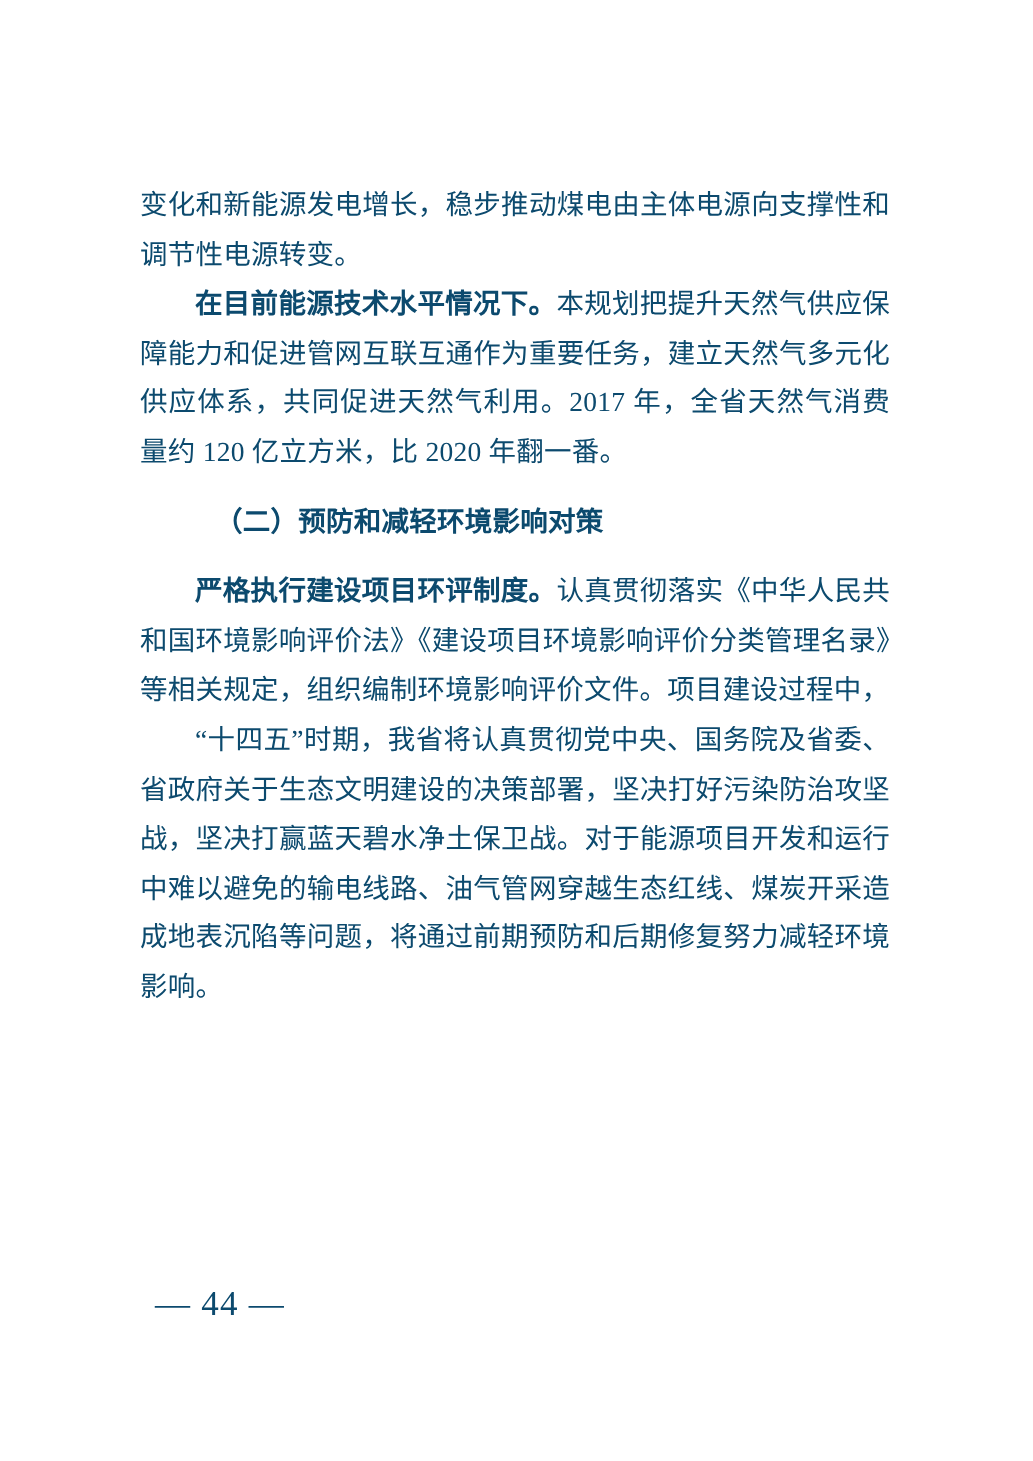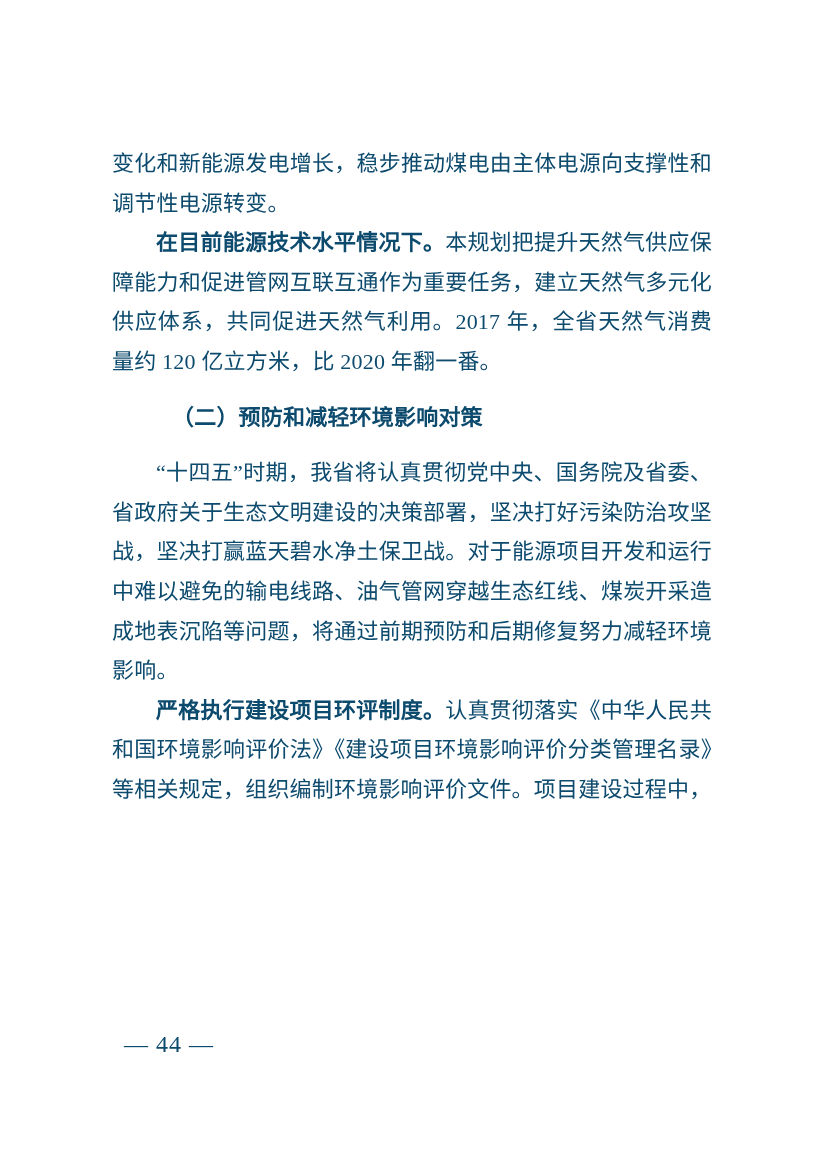--- a/index.html
+++ b/index.html
@@ -43,39 +43,39 @@
     font-size: 22px;
     line-height: 39.6px;
     font-weight: 700;
     text-indent: 44px;
     letter-spacing: 0.2px;
   }
   .footer {
     position: absolute;
     left: 124px;
     top: 1030px;
-    font-size: 24px;
+    font-size: 28px;
     line-height: 28px;
     letter-spacing: 1px;
     white-space: pre;
   }
 </style>
 </head>
 <body>
 
 <div class="page">
   <div class="content">
 
     <p class="para"><span>变化和新能源发电增长，稳步推动煤电由主体电源向支撑性和调节性电源转变。</span></p>
 
     <p class="para indent"><span class="lead">在目前能源技术水平情况下。</span><span>本规划把提升天然气供应保障能力和促进管网互联互通作为重要任务，建立天然气多元化供应体系，共同促进天然气利用。2017 年，全省天然气消费量约 120 亿立方米，比 2020 年翻一番。</span></p>
 
 
     <h3 class="heading">（二）预防和减轻环境影响对策</h3>
 
+    <p class="para indent"><span class="lead">严格执行建设项目环评制度。</span><span>认真贯彻落实《中华人民共和国环境影响评价法》《建设项目环境影响评价分类管理名录》等相关规定，组织编制环境影响评价文件。项目建设过程中，</span></p>
+
     <p class="para indent"><span>“十四五”时期，我省将认真贯彻党中央、国务院及省委、省政府关于生态文明建设的决策部署，坚决打好污染防治攻坚战，坚决打赢蓝天碧水净土保卫战。对于能源项目开发和运行中难以避免的输电线路、油气管网穿越生态红线、煤炭开采造成地表沉陷等问题，将通过前期预防和后期修复努力减轻环境影响。</span></p>
-
-    <p class="para indent"><span class="lead">严格执行建设项目环评制度。</span><span>认真贯彻落实《中华人民共和国环境影响评价法》《建设项目环境影响评价分类管理名录》等相关规定，组织编制环境影响评价文件。项目建设过程中，</span></p>
 
   </div>
 
   <div class="footer">— 44 —</div>
 </div>
 
 </body></html>

